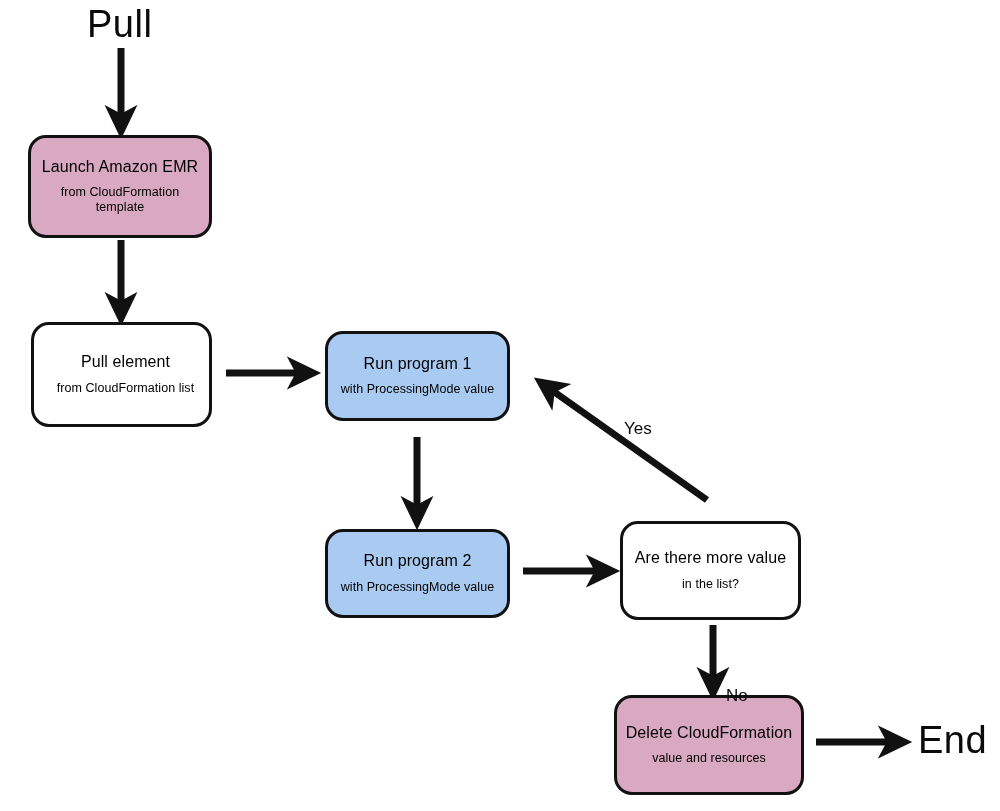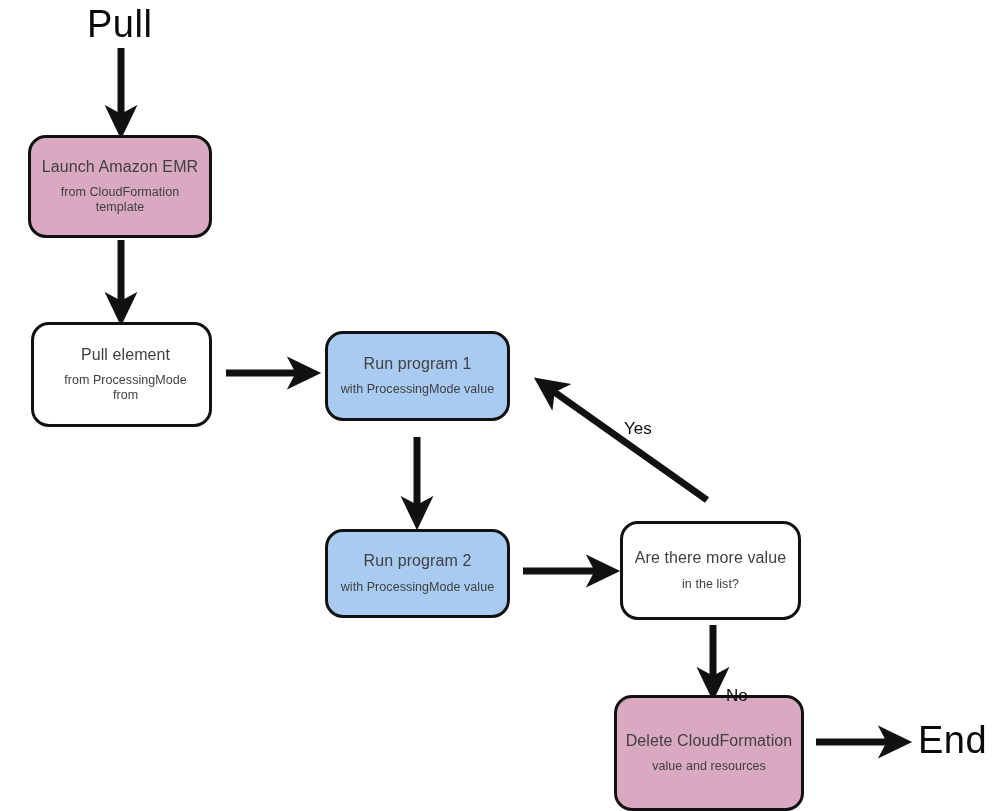--- a/index.html
+++ b/index.html
@@ -28,21 +28,21 @@
   }
   .node {
     position: absolute;
     box-sizing: border-box;
     border: 3px solid #111111;
     border-radius: 18px;
     display: flex;
     flex-direction: column;
     justify-content: center;
     text-align: center;
-    color: #404040;
+    color: #000000;
     padding: 4px 8px;
   }
   .node .title {
     font-size: 16px;
     font-weight: 400;
     line-height: 1.15;
     letter-spacing: 0.1px;
   }
   .node .subtitle {
     font-size: 12.5px;
@@ -100,39 +100,39 @@
   <div class="terminal-label" style="left:918px; top:719px;">End</div>
 
   <div class="node" style="left:28px; top:135px; width:184px; height:103px; background:#d9a8c1;">
     <div class="title">Launch Amazon EMR</div>
     <div class="subtitle" style="white-space:pre-line;">from CloudFormation
 template</div>
   </div>
 
   <div class="node" style="left:31px; top:322px; width:181px; height:105px; background:#ffffff;padding-left:16px;">
     <div class="title">Pull element</div>
-    <div class="subtitle">from ProcessingMode from</div>
+    <div class="subtitle">from CloudFormation list</div>
   </div>
 
   <div class="node" style="left:325px; top:331px; width:185px; height:90px; background:#a9cbf2;">
     <div class="title">Run program 1</div>
     <div class="subtitle">with ProcessingMode value</div>
   </div>
 
   <div class="node" style="left:325px; top:529px; width:185px; height:89px; background:#a9cbf2;">
     <div class="title">Run program 2</div>
     <div class="subtitle">with ProcessingMode value</div>
   </div>
 
   <div class="node" style="left:620px; top:521px; width:181px; height:99px; background:#ffffff;">
     <div class="title">Are there more value</div>
     <div class="subtitle">in the list?</div>
   </div>
 
-  <div class="node" style="left:614px; top:695px; width:190px; height:116px; background:#d9a8c1;">
+  <div class="node" style="left:614px; top:695px; width:190px; height:100px; background:#d9a8c1;">
     <div class="title">Delete CloudFormation</div>
     <div class="subtitle">value and resources</div>
   </div>
 
   <div class="edge-label" style="left:624px; top:419px;">Yes</div>
 
   <div class="edge-label" style="left:726px; top:650px;margin-top:36px;">No</div>
 
 </div>
 

